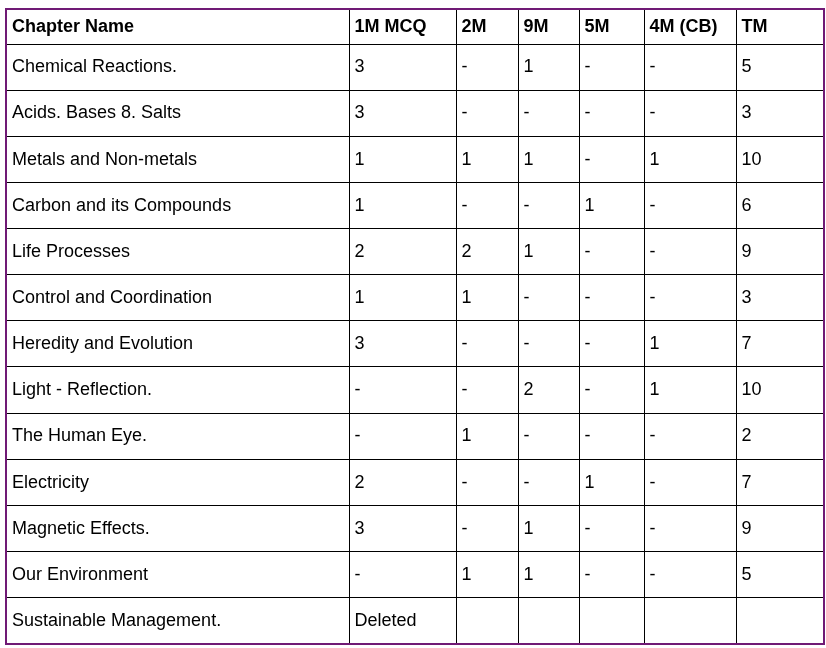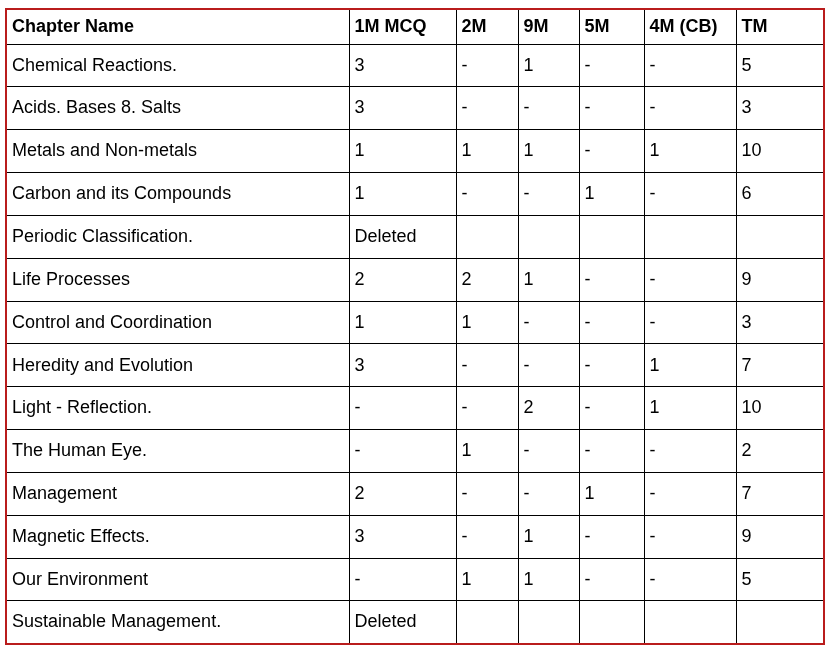--- a/index.html
+++ b/index.html
@@ -12,21 +12,21 @@
     overflow: hidden;
   }
   table.marks-table {
     position: absolute;
     left: 5px;
     top: 8px;
     width: 818px;
     height: 637px;
     border-collapse: collapse;
     table-layout: fixed;
-    border: 2px solid #b91c1c;
+    border: 2px solid #701a75;
     background: #ffffff;
   }
   table.marks-table th,
   table.marks-table td {
     border: 1.5px solid #000000;
     height: 35px;
     padding: 2px 4px 2px 5px;
     font-size: 18px;
     line-height: 1.2;
     text-align: left;
@@ -97,29 +97,20 @@
       <tr>
         <td>Carbon and its Compounds</td>
         <td>1</td>
         <td>-</td>
         <td>-</td>
         <td>1</td>
         <td>-</td>
         <td>6</td>
       </tr>
       <tr>
-        <td>Periodic Classification.</td>
-        <td>Deleted</td>
-        <td></td>
-        <td></td>
-        <td></td>
-        <td></td>
-        <td></td>
-      </tr>
-      <tr>
         <td>Life Processes</td>
         <td>2</td>
         <td>2</td>
         <td>1</td>
         <td>-</td>
         <td>-</td>
         <td>9</td>
       </tr>
       <tr>
         <td>Control and Coordination</td>
@@ -151,21 +142,21 @@
       <tr>
         <td>The Human Eye.</td>
         <td>-</td>
         <td>1</td>
         <td>-</td>
         <td>-</td>
         <td>-</td>
         <td>2</td>
       </tr>
       <tr>
-        <td>Management</td>
+        <td>Electricity</td>
         <td>2</td>
         <td>-</td>
         <td>-</td>
         <td>1</td>
         <td>-</td>
         <td>7</td>
       </tr>
       <tr>
         <td>Magnetic Effects.</td>
         <td>3</td>

